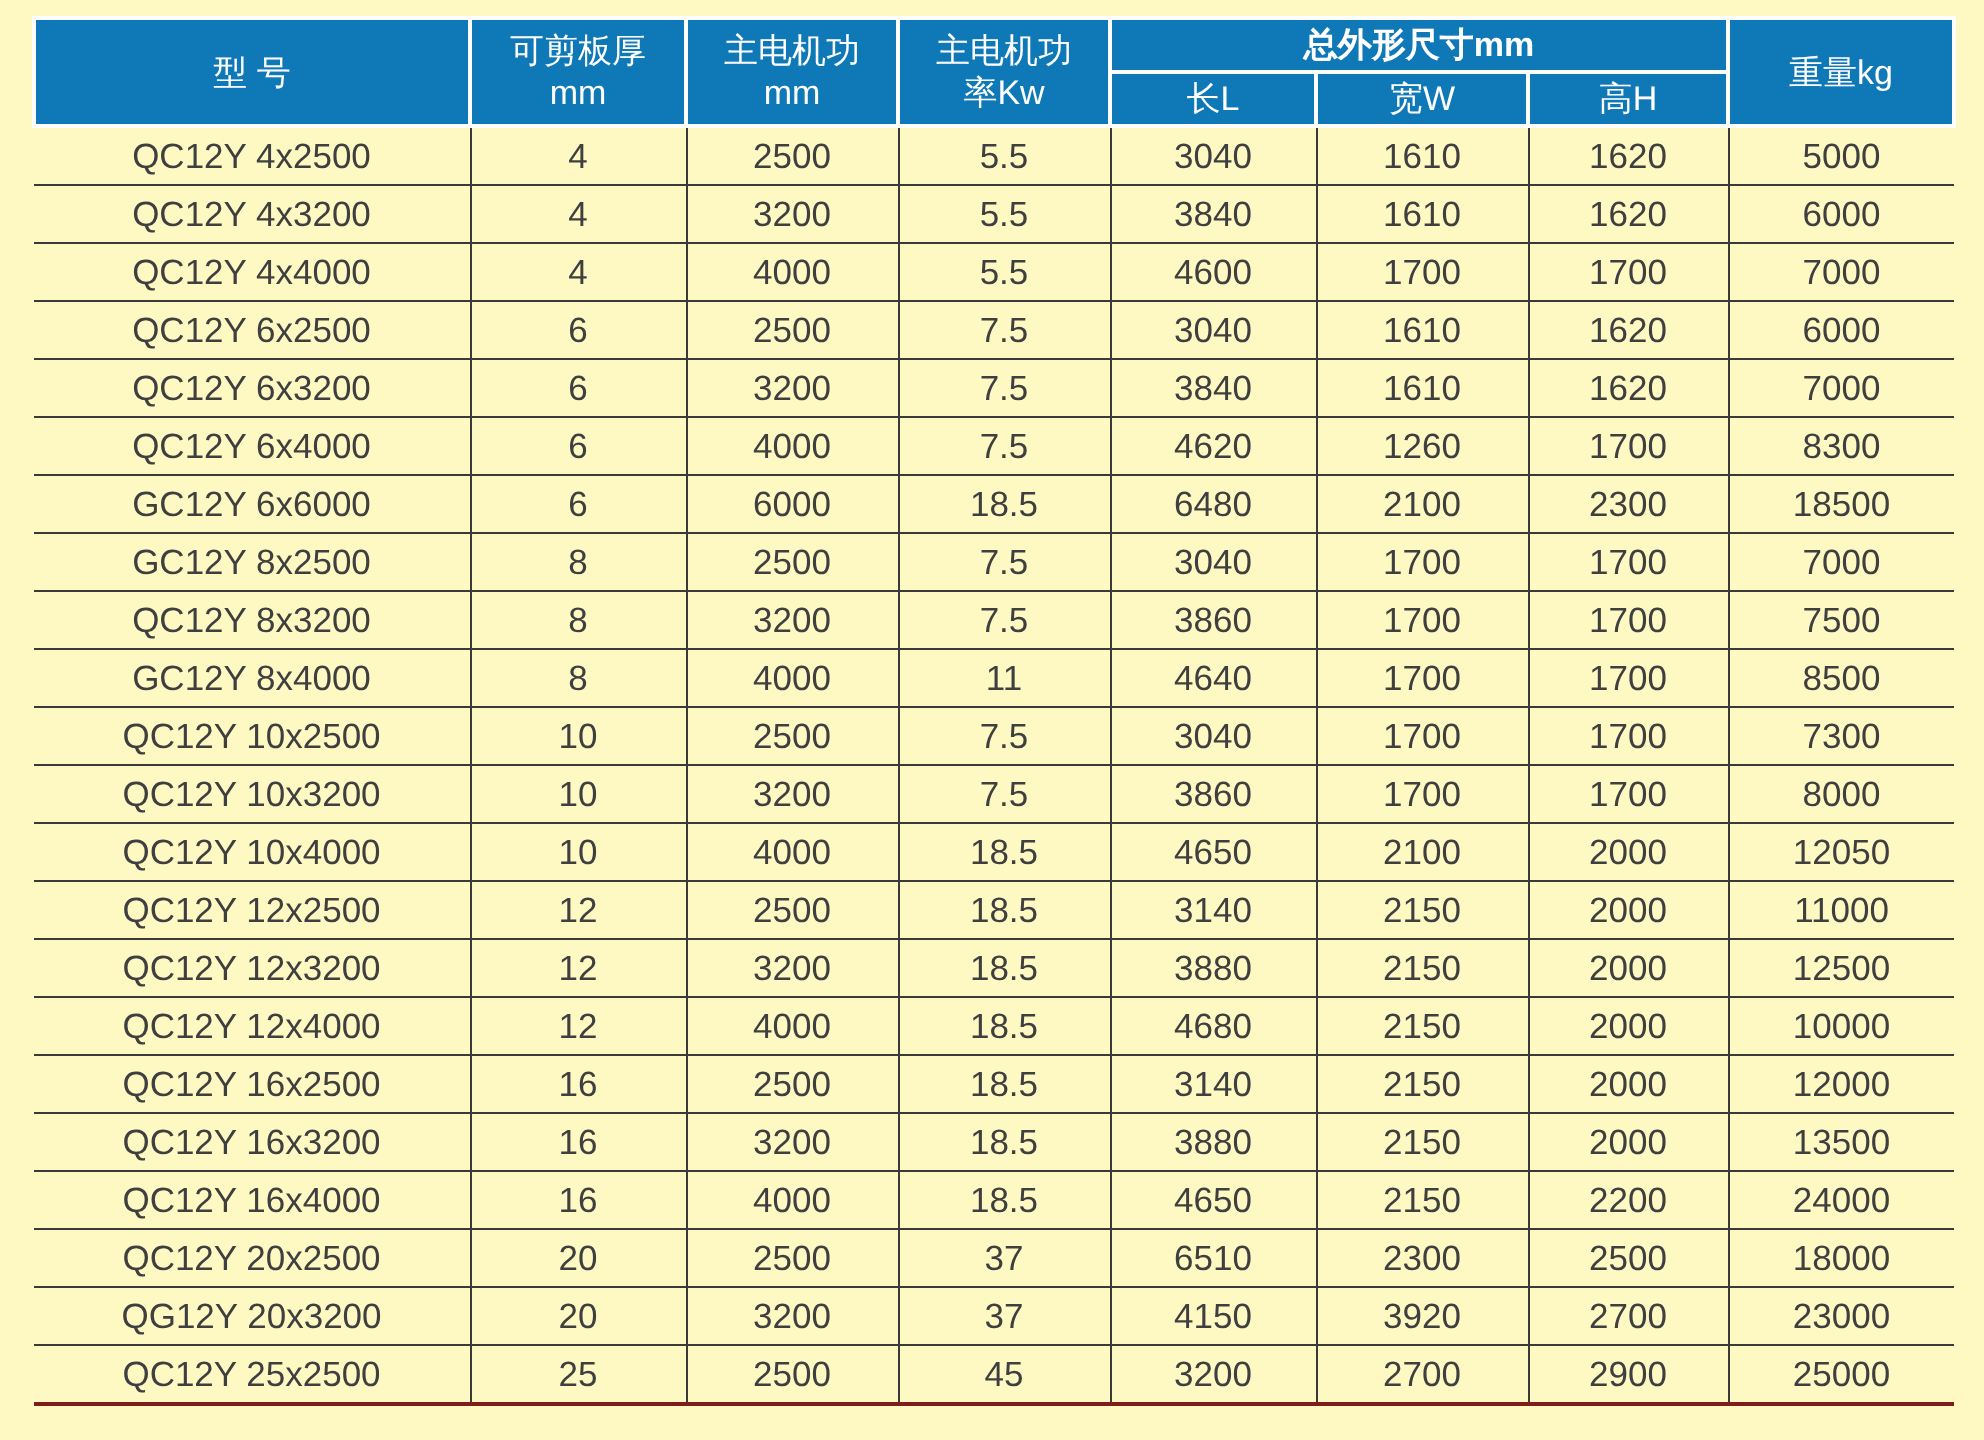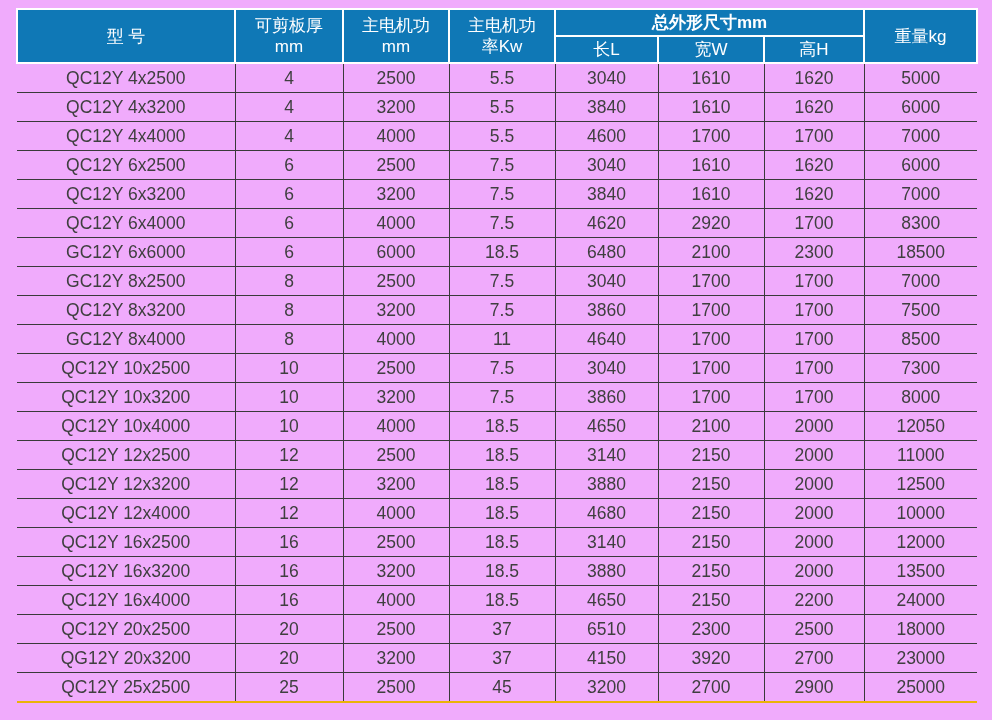--- a/index.html
+++ b/index.html
@@ -6,21 +6,21 @@
     margin: 0;
     padding: 0;
     background: #ffffff;
     font-family: "Liberation Sans", "DejaVu Sans", sans-serif;
   }
   .page {
     width: 992px;
     height: 720px;
     box-sizing: border-box;
     padding: 8px 16px 0 16px;
-    background: #f0abfc;
+    background: #fef9c3;
   }
   table.spec {
     border-collapse: collapse;
     table-layout: fixed;
     width: 960px;
   }
   
   thead th {
     background: #0f78b6;
     color: #ffffff;
@@ -46,21 +46,21 @@
     vertical-align: middle;
     padding: 0;
     border-bottom: 1px solid #3a3a3a;
     white-space: nowrap;
     overflow: hidden;
   }
   tbody td + td {
     border-left: 1px solid #3a3a3a;
   }
   tbody tr:last-child td {
-    border-bottom: 2px solid #eab308;
+    border-bottom: 2px solid #7f1d1d;
   }
 </style>
 </head>
 <body>
 
 <div class="page">
   <table class="spec">
     <colgroup>
       <col style="width:218px">
       <col style="width:108px">
@@ -149,21 +149,21 @@
           <td>1610</td>
           <td>1620</td>
           <td>7000</td>
         </tr>
         <tr>
           <td>QC12Y 6x4000</td>
           <td>6</td>
           <td>4000</td>
           <td>7.5</td>
           <td>4620</td>
-          <td>2920</td>
+          <td>1260</td>
           <td>1700</td>
           <td>8300</td>
         </tr>
         <tr>
           <td>GC12Y 6x6000</td>
           <td>6</td>
           <td>6000</td>
           <td>18.5</td>
           <td>6480</td>
           <td>2100</td>

